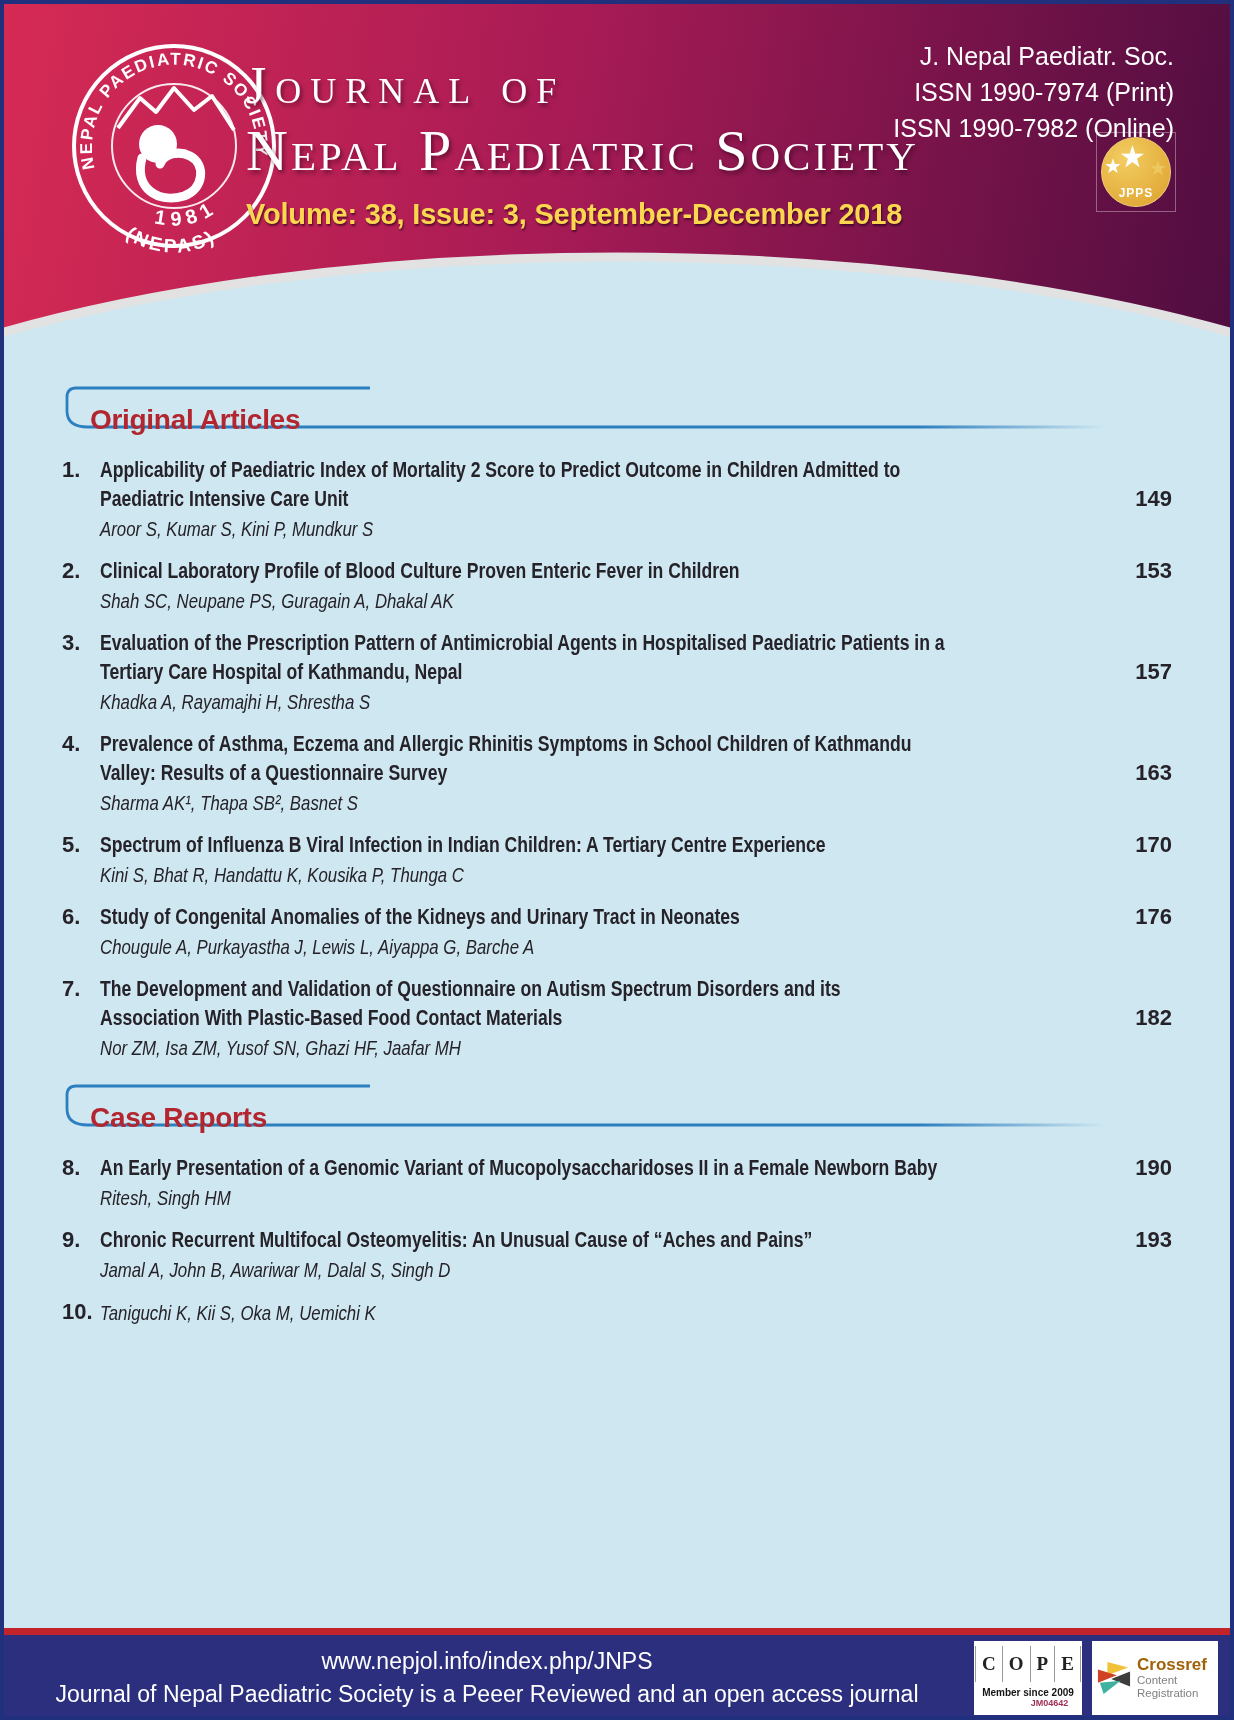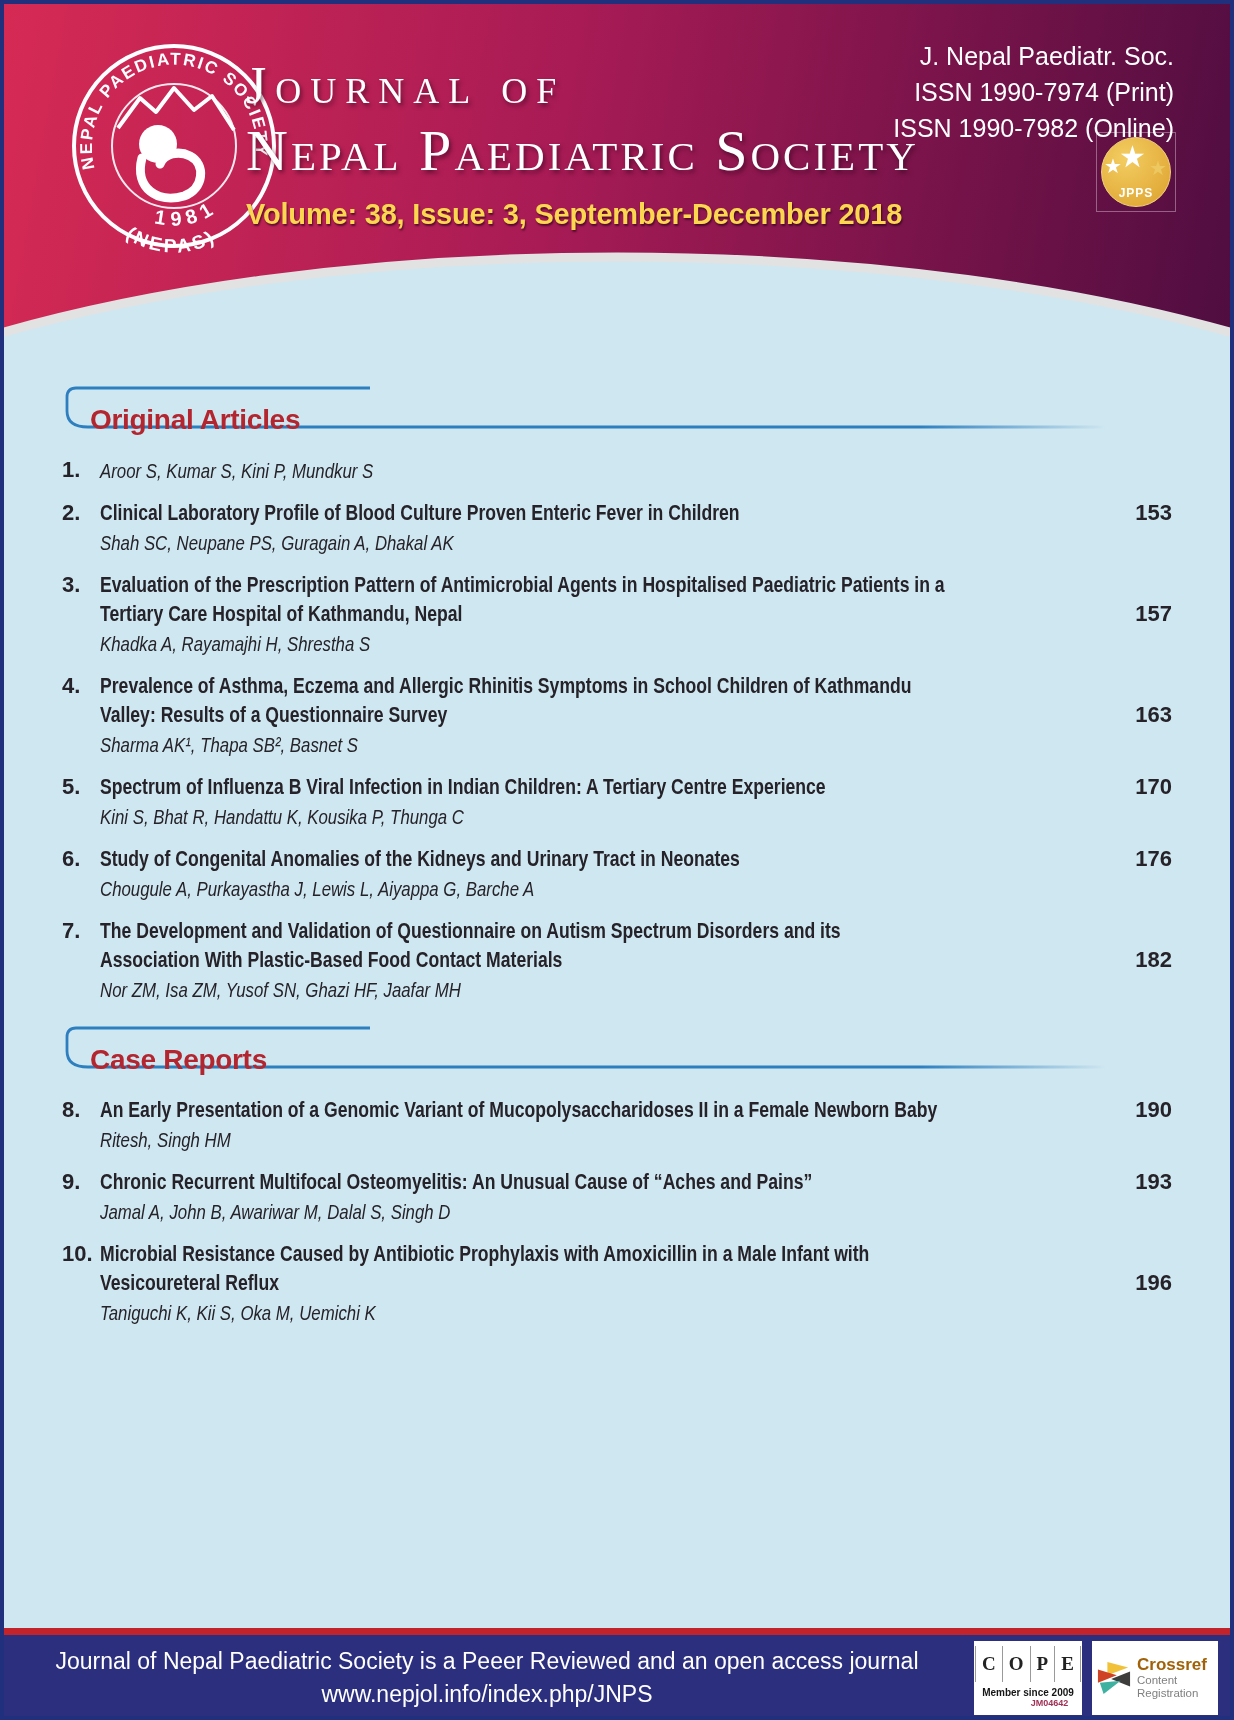--- a/index.html
+++ b/index.html
@@ -152,20 +152,27 @@
           </linearGradient>
         </defs>
         <path d="M310,3 H16 Q7,3 7,12 V26 Q7,42 28,42 H1046" fill="none" stroke="url(#lineFade)" stroke-width="2.8"></path>
       </svg>
       <h2>Original Articles</h2>
     </div>
     <div class="items">
   <div class="item">
     <div class="num">1.</div>
     <div class="mid">
+      <div class="trow">
+        <div class="title">
+                  <div class="tline">Applicability of Paediatric Index of Mortality 2 Score to Predict Outcome in Children Admitted to</div>
+                  <div class="tline">Paediatric Intensive Care Unit</div>
+                </div>
+        <div class="pg">149</div>
+      </div>
       <div class="authors">Aroor S, Kumar S, Kini P, Mundkur S</div>
     </div>
   </div>
 
   <div class="item">
     <div class="num">2.</div>
     <div class="mid">
       <div class="trow">
         <div class="title">
                   <div class="tline">Clinical Laboratory Profile of Blood Culture Proven Enteric Fever in Children</div>
@@ -283,41 +290,34 @@
                 </div>
         <div class="pg">193</div>
       </div>
       <div class="authors">Jamal A, John B, Awariwar M, Dalal S, Singh D</div>
     </div>
   </div>
 
   <div class="item">
     <div class="num">10.</div>
     <div class="mid">
-      <div class="trow">
-        <div class="title">
-                  <div class="tline">Microbial Resistance Caused by Antibiotic Prophylaxis with Amoxicillin in a Male Infant with</div>
-                  <div class="tline">Vesicoureteral Reflux</div>
-                </div>
-        <div class="pg">196</div>
-      </div>
       <div class="authors">Taniguchi K, Kii S, Oka M, Uemichi K</div>
     </div>
   </div>
 
 </div>
   </section>
 </main>
 
   <footer class="footer">
     <div class="redline"></div>
     <div class="band">
       <div class="ftext">
+        <div>www.nepjol.info/index.php/JNPS</div>
         <div>Journal of Nepal Paediatric Society is a Peeer Reviewed and an open access journal</div>
-        <div>www.nepjol.info/index.php/JNPS</div>
       </div>
       <div class="logos">
         <div class="cope">
           <div class="cope-letters">
               <span class="vline"></span>
               <span class="lt">C</span>
               <span class="vline"></span>
               <span class="lt">O</span>
               <span class="vline"></span>
               <span class="lt">P</span>

